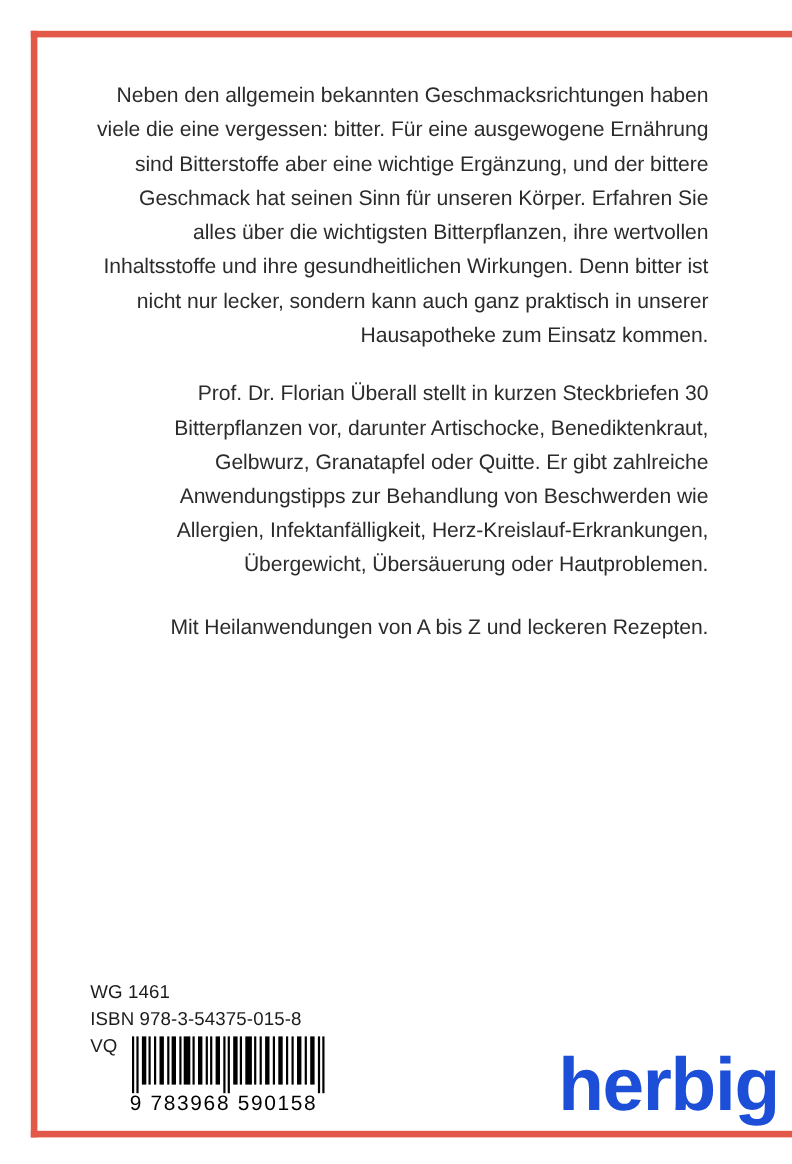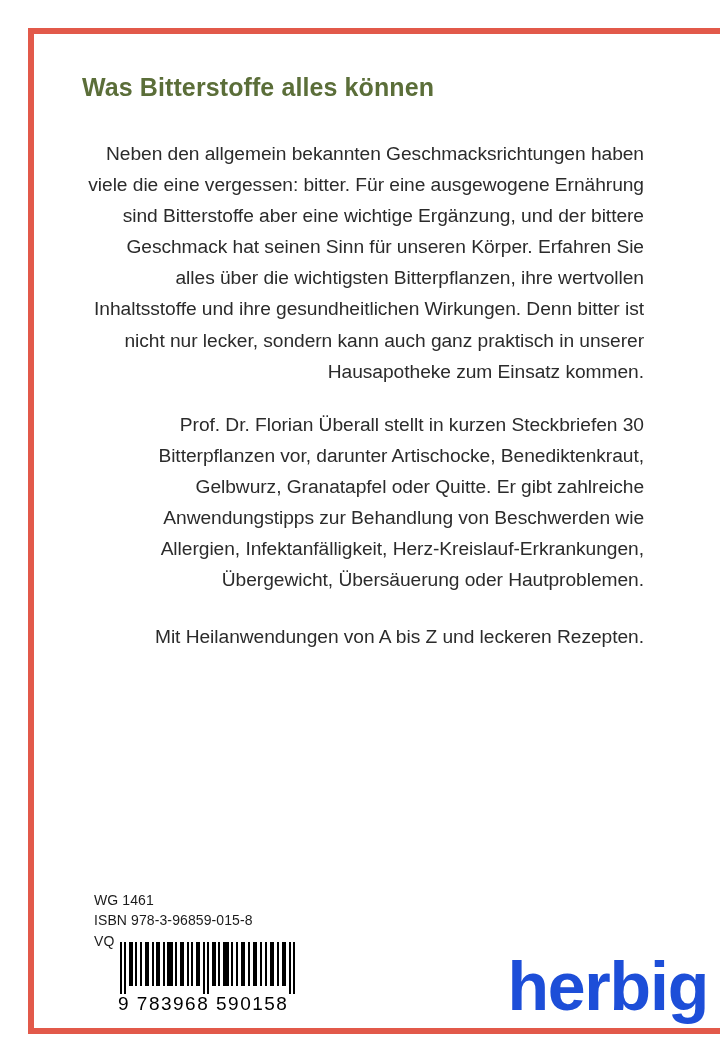--- a/index.html
+++ b/index.html
@@ -65,23 +65,23 @@
     letter-spacing: -0.05px;
     text-align: right;
   }
   .body-block.last {
     margin-top: 26px;
     margin-bottom: 0;
   }
   
   .meta {
     position: absolute;
-    left: 94px;
+    left: 82px;
     top: 890px;
-    font-size: 14px;
+    font-size: 17px;
     line-height: 1.45;
     color: #1c1c1c;
     letter-spacing: 0.1px;
   }
   .meta div { white-space: nowrap; }
   .barcode-wrap {
     position: absolute;
     left: 82px;
     top: 942px;
     width: 186px;
@@ -114,32 +114,31 @@
 </head>
 <body>
 
 <div class="cover">
 
   <div class="frame-top"></div>
   <div class="frame-left"></div>
   <div class="frame-bottom"></div>
 
   <div class="content">
-    <h1 class="headline">Was Bitterstoffe alles können</h1>
 
     <p class="body-block">Neben den allgemein bekannten Geschmacksrichtungen haben viele die eine vergessen: bitter. Für eine ausgewogene Ernährung sind Bitterstoffe aber eine wichtige Ergänzung, und der bittere Geschmack hat seinen Sinn für unseren Körper. Erfahren Sie alles über die wichtigsten Bitterpflanzen, ihre wertvollen Inhaltsstoffe und ihre gesundheitlichen Wirkungen. Denn bitter ist nicht nur lecker, sondern kann auch ganz praktisch in unserer Hausapotheke zum Einsatz kommen.</p>
 
     <p class="body-block">Prof. Dr. Florian Überall stellt in kurzen Steckbriefen 30 Bitterpflanzen vor, darunter Artischocke, Benediktenkraut, Gelbwurz, Granatapfel oder Quitte. Er gibt zahlreiche Anwendungstipps zur Behandlung von Beschwerden wie Allergien, Infektanfälligkeit, Herz-Kreislauf-Erkrankungen, Übergewicht, Übersäuerung oder Hautproblemen.</p>
 
     <p class="body-block last">Mit Heilanwendungen von A bis Z und leckeren Rezepten.</p>
   </div>
 
   <div class="meta">
     <div>WG 1461</div>
-    <div>ISBN 978-3-96859-015-8</div>
+    <div>ISBN 978-3-54375-015-8</div>
     <div>VQ</div>
   </div>
 
   <div class="barcode-wrap">
     <svg class="barcode-bars" viewBox="0 0 186 52" preserveAspectRatio="none">
       <rect x="0" y="0" width="186" height="52" fill="#ffffff"></rect>
       <g fill="#000000">
         <rect x="2" y="0" width="2" height="52"></rect>
         <rect x="6" y="0" width="2" height="52"></rect>
         <rect x="11" y="0" width="4" height="44"></rect>

